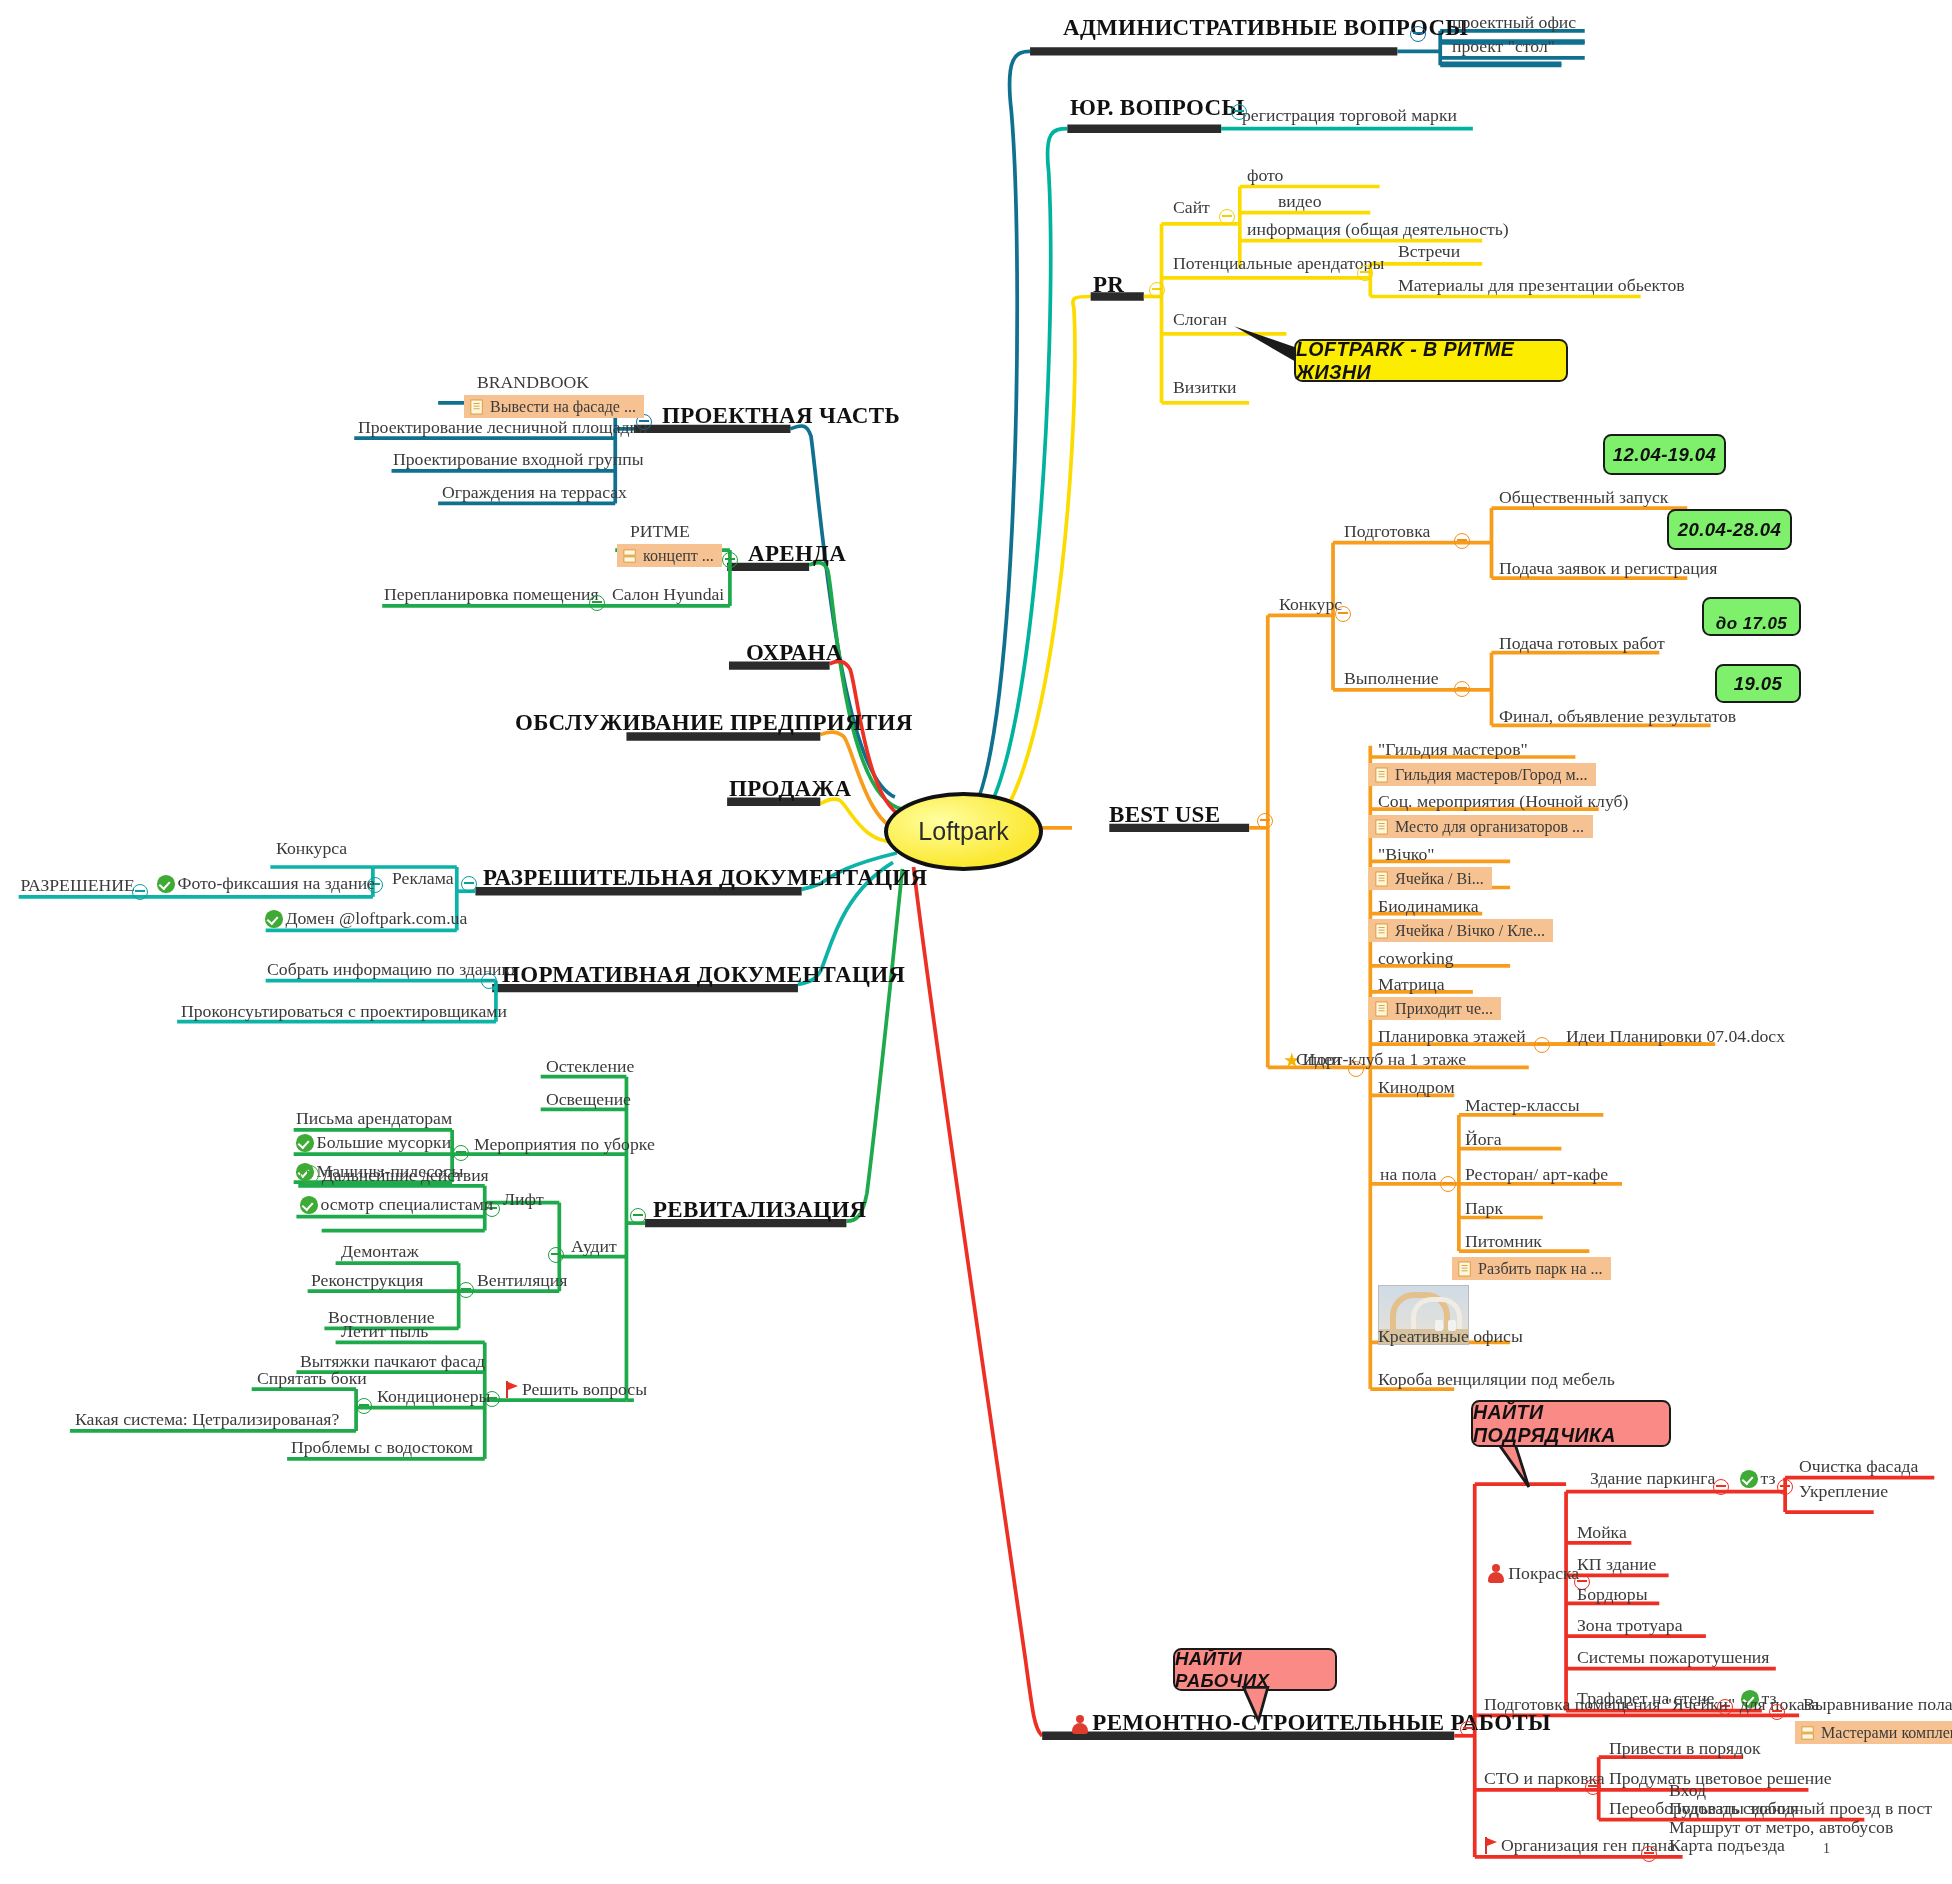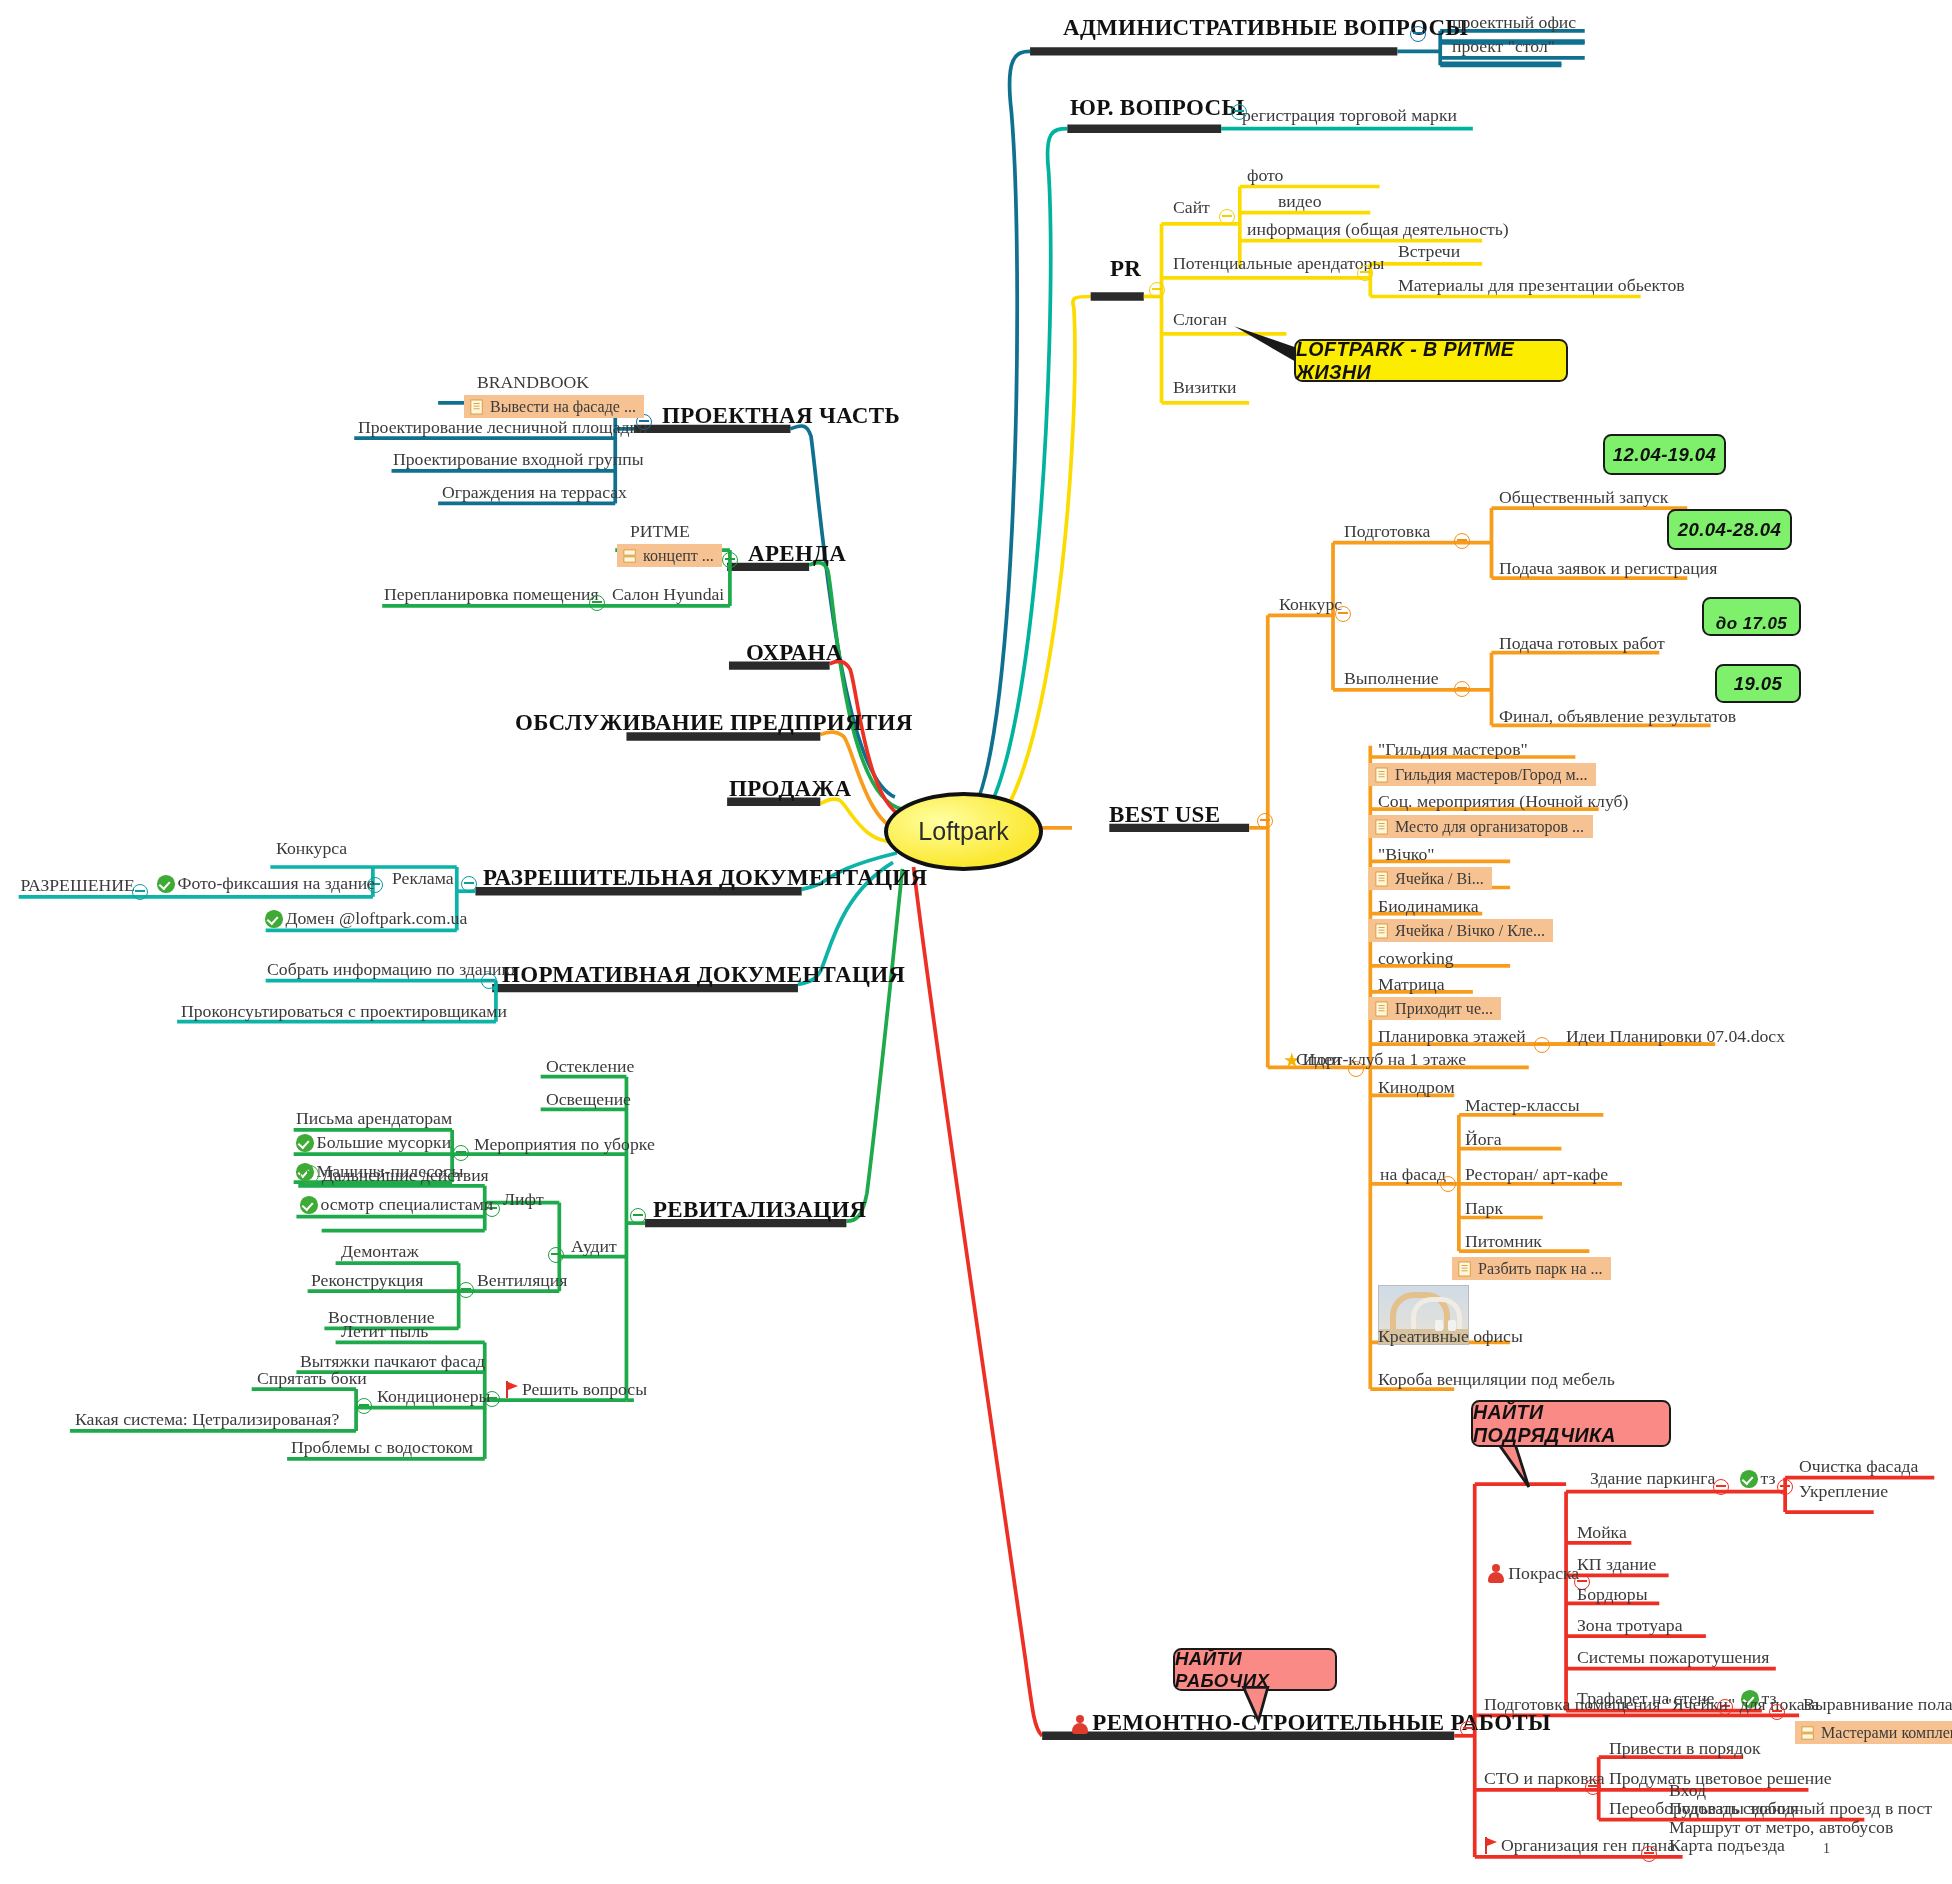--- a/index.html
+++ b/index.html
@@ -283,21 +283,21 @@
 <div class="ellipse" style="left:884px;top:792px;">
   <span>Loftpark</span>
 </div>
 
 <div class="node main-topic" style="left:1063px;top:15px;"><span>АДМИНИСТРАТИВНЫЕ ВОПРОСЫ</span></div>
 <span class="collapse b" style="position:absolute;left:1410px;top:26px;"></span>
 
 <div class="node main-topic" style="left:1070px;top:95px;"><span>ЮР. ВОПРОСЫ</span></div>
 <span class="collapse t" style="position:absolute;left:1231px;top:104px;"></span>
 
-<div class="node main-topic" style="left:1093px;top:256px;margin-left:17px;"><span>PR</span></div>
+<div class="node main-topic" style="left:1093px;top:272px;"><span>PR</span></div>
 <span class="collapse y" style="position:absolute;left:1149px;top:282px;"></span>
 
 <div class="node main-topic" style="left:662px;top:403px;"><span>ПРОЕКТНАЯ ЧАСТЬ</span></div>
 <span class="collapse b" style="position:absolute;left:636px;top:414px;"></span>
 
 <div class="node main-topic" style="left:748px;top:541px;"><span>АРЕНДА</span></div>
 <span class="collapse g" style="position:absolute;left:722px;top:552px;"></span>
 
 <div class="node main-topic" style="left:746px;top:640px;"><span>ОХРАНА</span></div>
 
@@ -508,21 +508,21 @@
         <span>Приходит че...</span>
       </span></div>
 
 <div class="node lbl" style="left:1378px;top:1027px;"><span>Планировка этажей</span></div>
 <span class="collapse o" style="position:absolute;left:1534px;top:1037px;"></span>
 <div class="node lbl" style="left:1566px;top:1027px;"><span>Идеи Планировки 07.04.docx</span></div>
 
 <div class="node lbl" style="left:1296px;top:1050px;"><span>Спорт-клуб на 1 этаже</span></div>
 <div class="node lbl" style="left:1378px;top:1078px;"><span>Кинодром</span></div>
 
-<div class="node lbl" style="left:1380px;top:1165px;"><span>на фасад</span></div>
+<div class="node lbl" style="left:1380px;top:1165px;"><span>на пола</span></div>
 <span class="collapse o" style="position:absolute;left:1440px;top:1176px;"></span>
 <div class="node lbl" style="left:1465px;top:1096px;"><span>Мастер-классы</span></div>
 <div class="node lbl" style="left:1465px;top:1130px;"><span>Йога</span></div>
 <div class="node lbl" style="left:1465px;top:1165px;"><span>Ресторан/ арт-кафе</span></div>
 <div class="node lbl" style="left:1465px;top:1199px;"><span>Парк</span></div>
 <div class="node lbl" style="left:1465px;top:1232px;"><span>Питомник</span></div>
 <div class="node" style="left:1452px;top:1257px;"><span class="note">
         <svg class="ic" viewBox="0 0 16 18">
           <rect x="1" y="1" width="13" height="16" fill="#fff7e0" stroke="#d69a2e"></rect>
           <line x1="4" y1="5" x2="11" y2="5" stroke="#d69a2e"></line>

